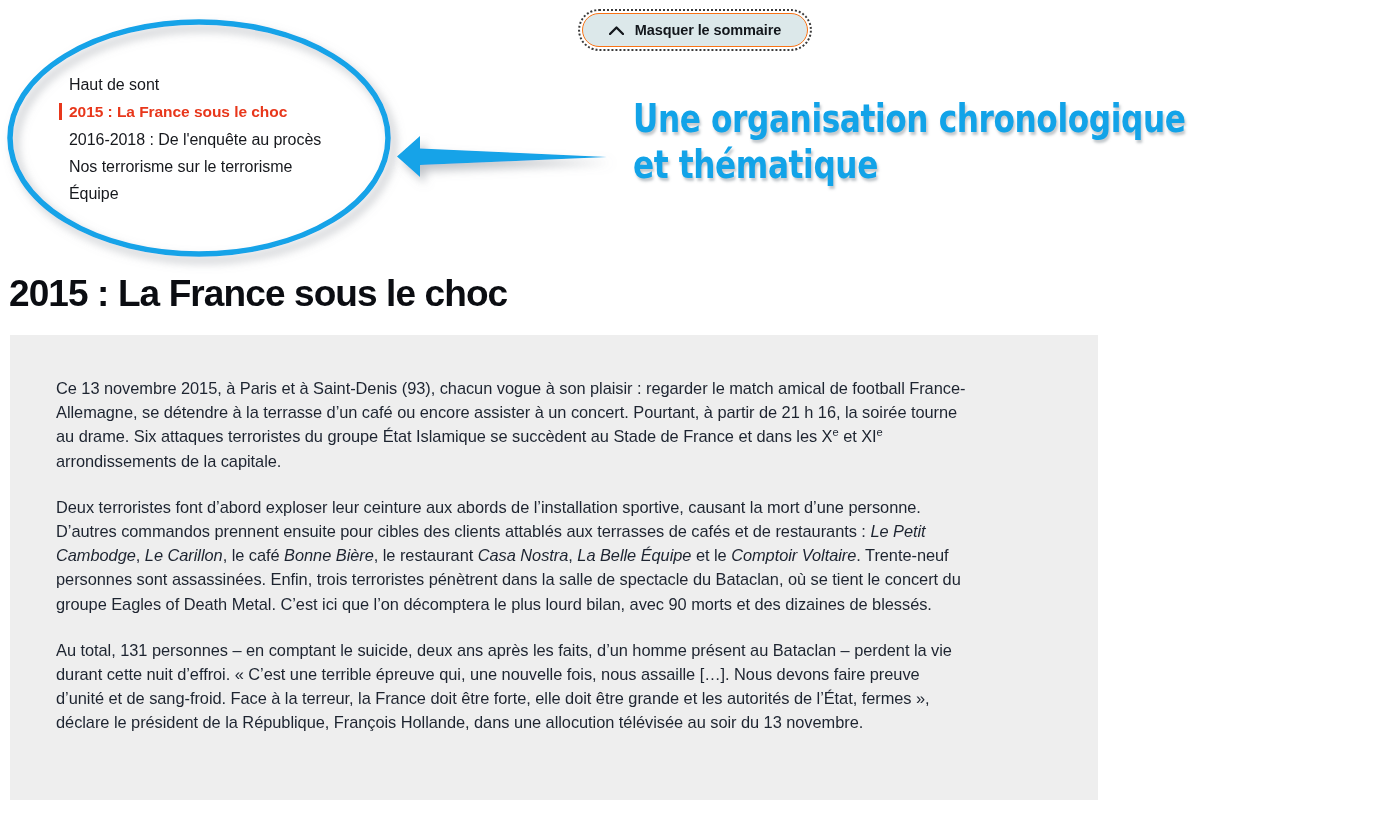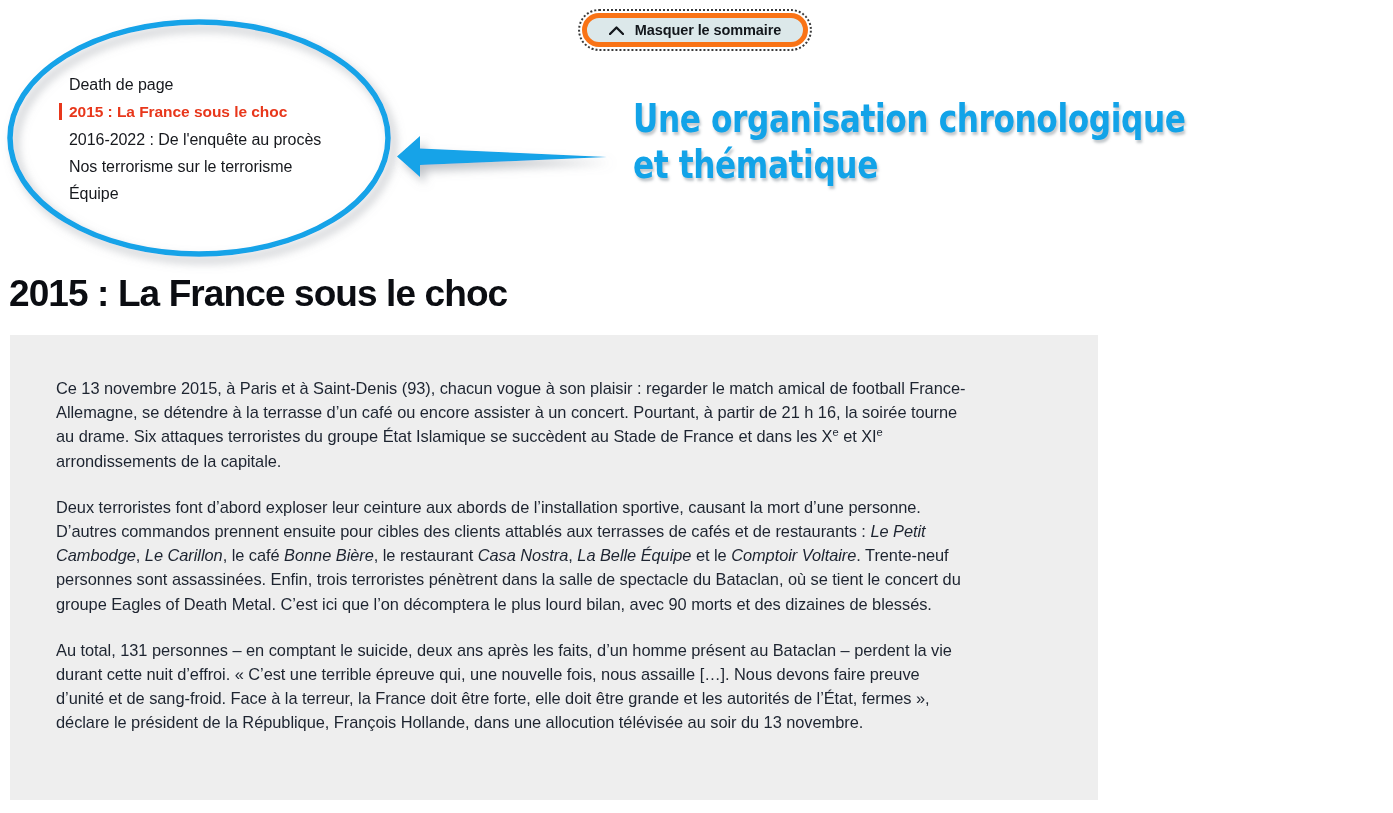--- a/index.html
+++ b/index.html
@@ -35,21 +35,21 @@
     border-radius: 24px;
     box-sizing: border-box;
   }
   .toc-toggle {
     position: absolute;
     left: 4px;
     top: 4px;
     right: 4px;
     bottom: 4px;
     background: #dce8ea;
-    border: 5px solid #f97316;
+    border: 1px solid #f97316;
     border-radius: 20px;
     box-sizing: border-box;
     display: flex;
     align-items: center;
     justify-content: center;
     gap: 11px;
     cursor: pointer;
     padding: 0 14px;
   }
   .toc-toggle .chev {
@@ -176,23 +176,23 @@
   <div class="toc-toggle-focus"></div>
   <div class="toc-toggle">
     <svg class="chev" viewBox="0 0 15 9">
       <path d="M1 8 L7.5 1.5 L14 8" fill="none" stroke="#13171c" stroke-width="2.3" stroke-linecap="round" stroke-linejoin="round"></path>
     </svg>
     <span class="label">Masquer le sommaire</span>
   </div>
 </div>
 
 <nav class="toc" id="toc-list">
-    <div class="toc-item">Death de page</div>
+    <div class="toc-item">Haut de sont</div>
     <div class="toc-item active">2015 : La France sous le choc</div>
-    <div class="toc-item">2016-2022 : De l'enquête au procès</div>
+    <div class="toc-item">2016-2018 : De l'enquête au procès</div>
     <div class="toc-item">Nos terrorisme sur le terrorisme</div>
     <div class="toc-item">Équipe</div>
   </nav>
 
 <svg class="annot-svg" viewBox="0 0 1393 813">
   <defs>
     <filter id="softshadow" x="-25%" y="-25%" width="160%" height="160%">
       <feDropShadow dx="5" dy="6" stdDeviation="5" flood-color="#8a9099" flood-opacity="0.55"></feDropShadow>
     </filter>
   </defs>

